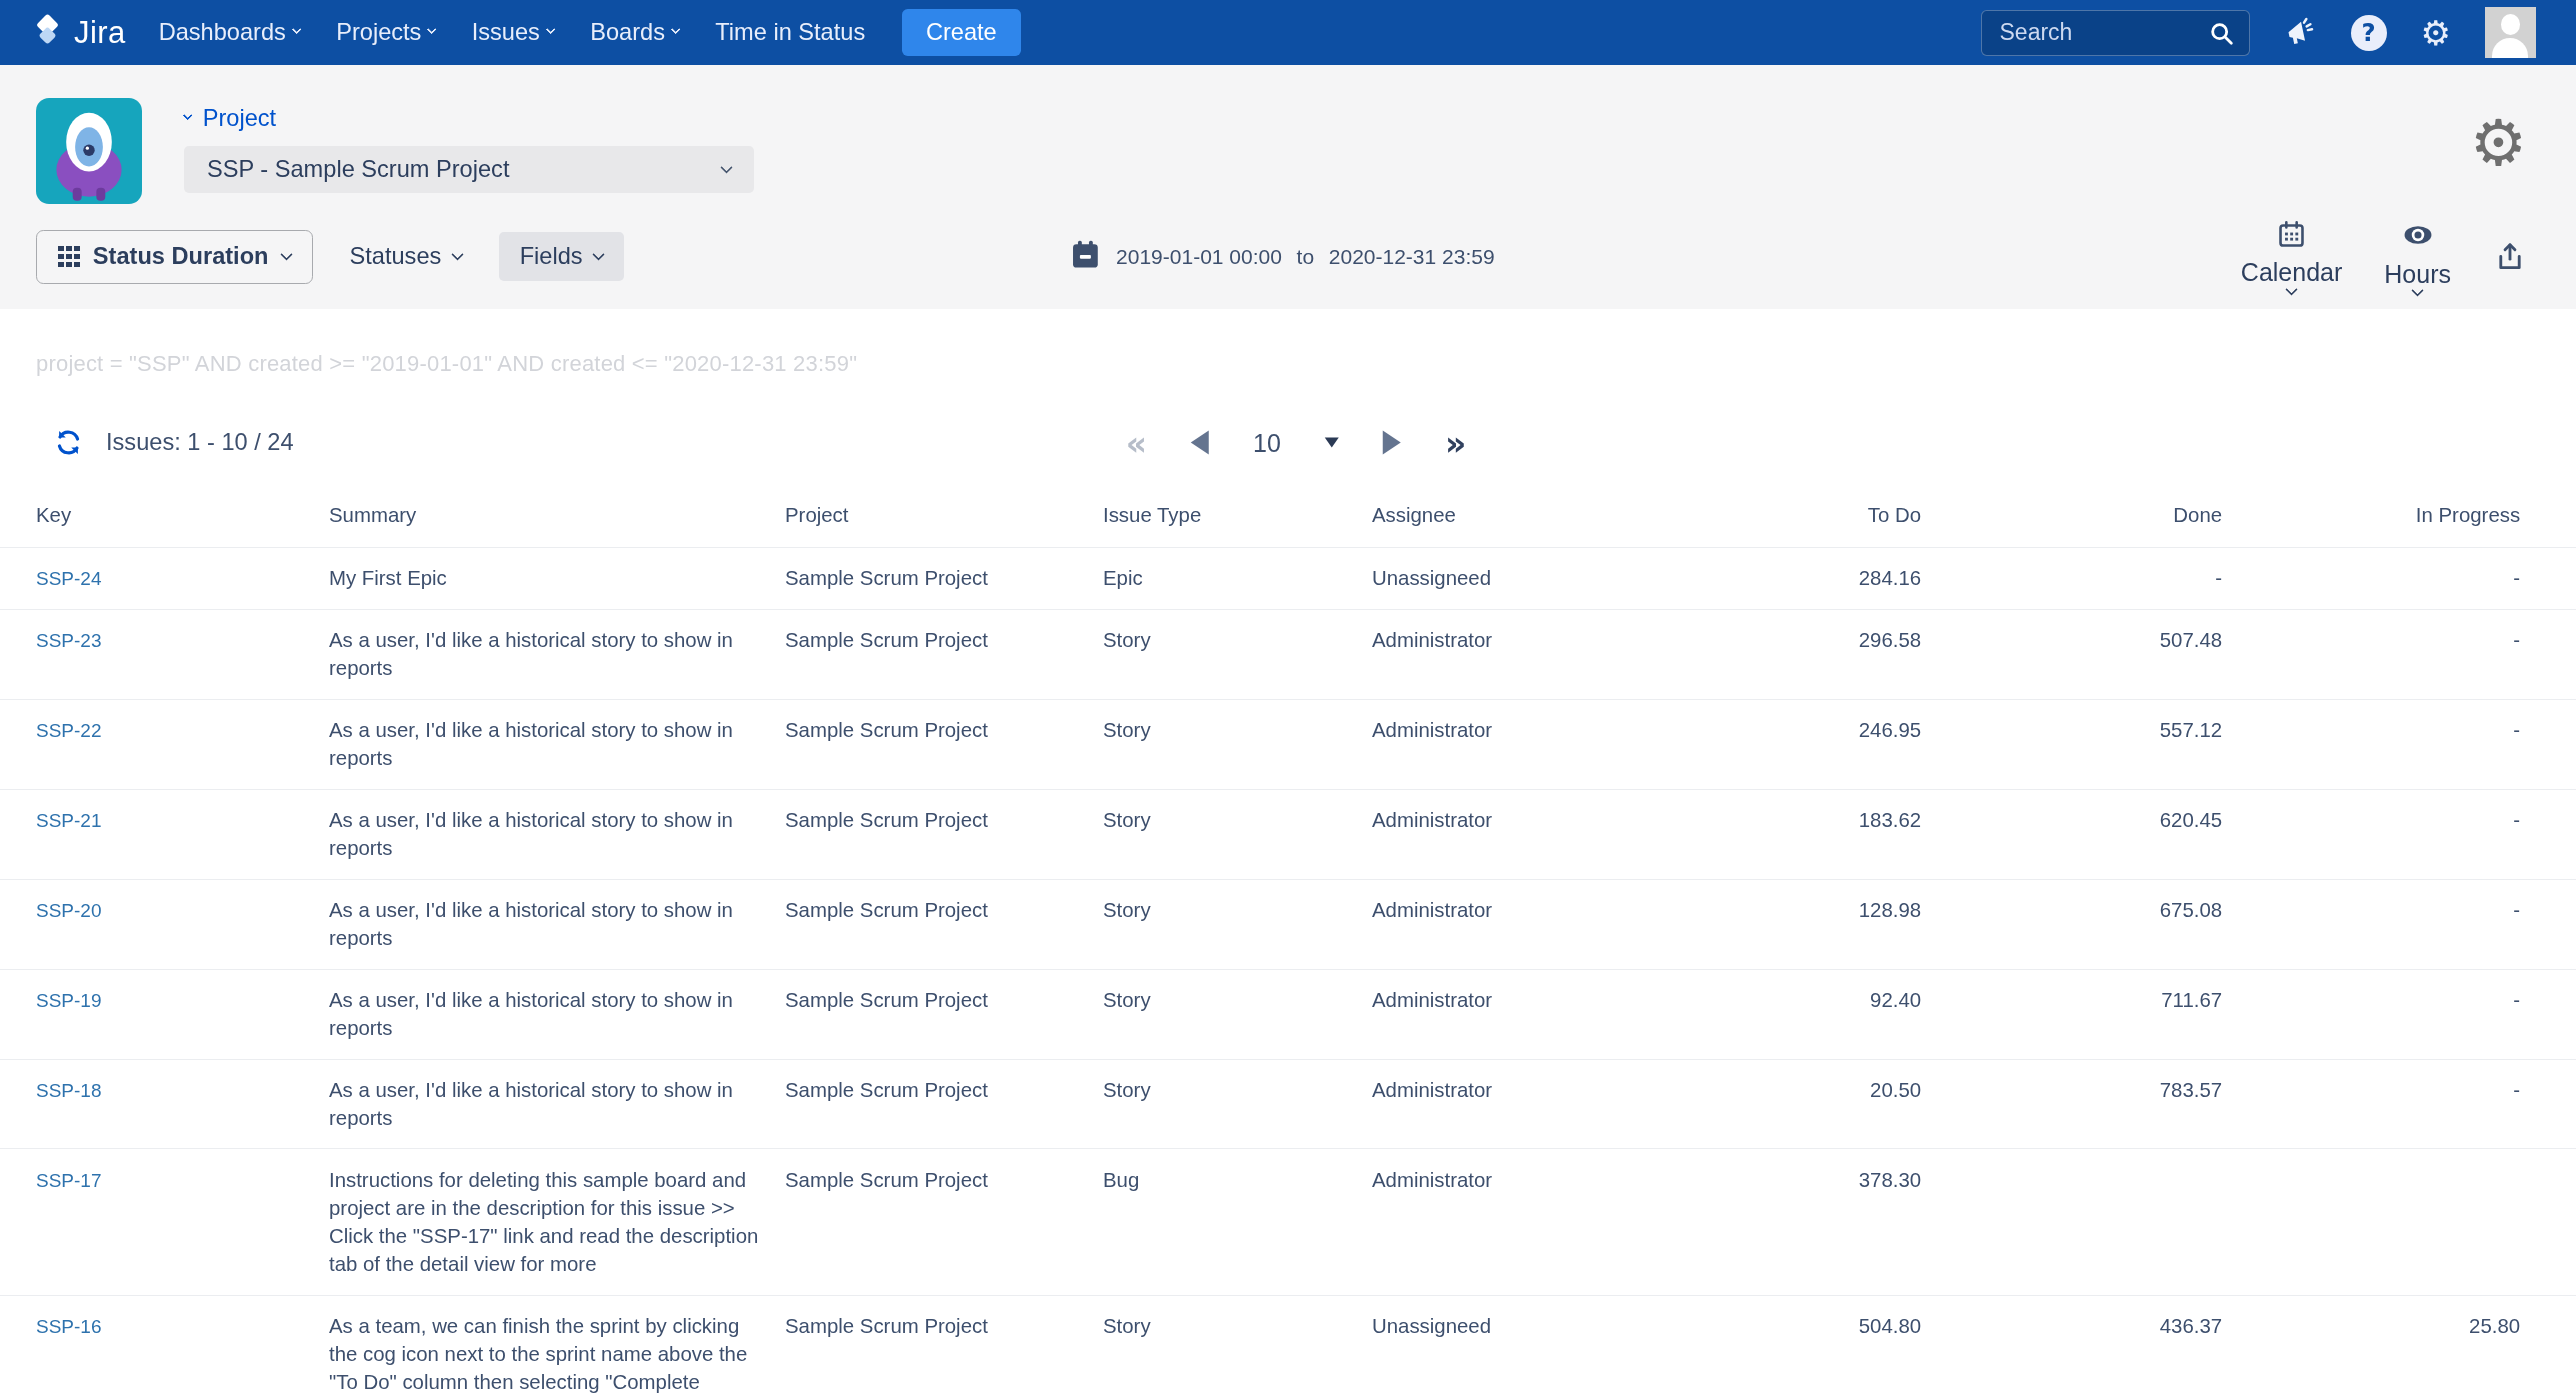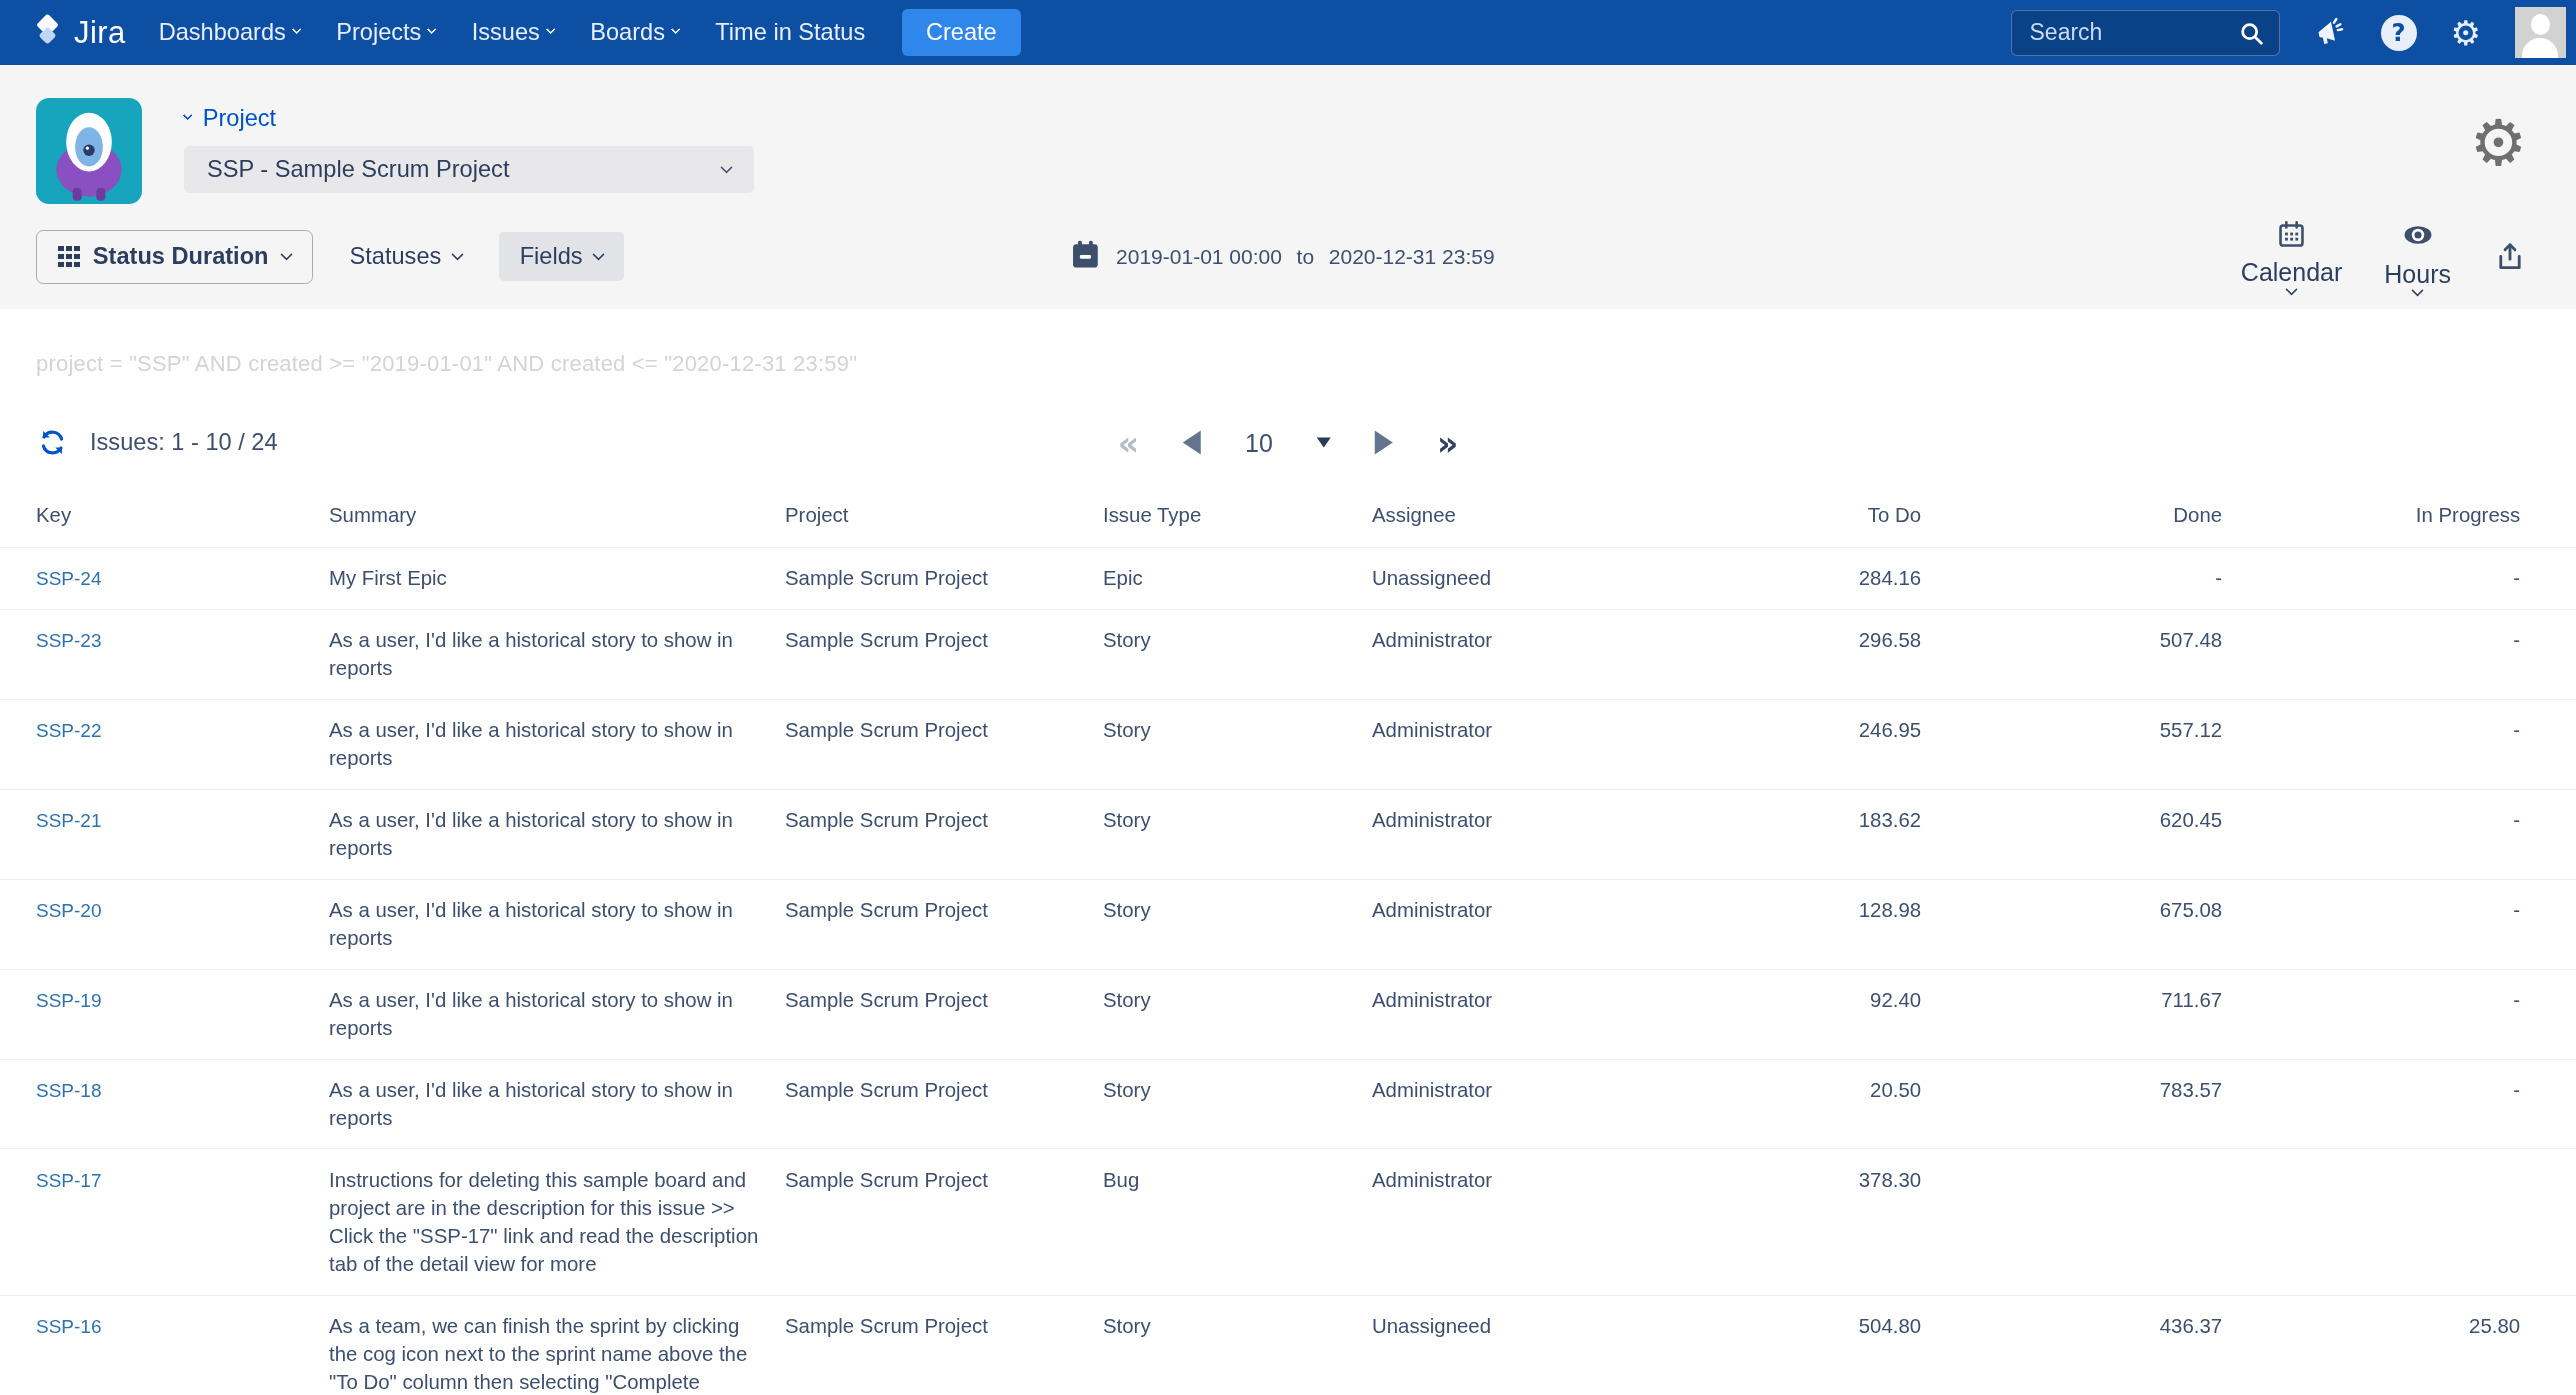--- a/index.html
+++ b/index.html
@@ -8,21 +8,21 @@
     --text-muted:#6e7a8a; --query-text:#d2d4d9; --band-bg:#f5f5f6;
     --row-border:#ebedf0; --fields-bg:#e2e3e7; --select-bg:#e8e8ea;
   }
   *{box-sizing:border-box;margin:0;padding:0;}
   html,body{width:2576px;height:1396px;overflow:hidden;background:#fff;
     font-family:"Liberation Sans","DejaVu Sans",sans-serif;color:var(--text-primary);}
   .icf{font-family:"DejaVu Sans",sans-serif;}
 
   
   .topnav{height:65px;background:var(--nav-bg);display:flex;align-items:center;
-    padding:0 10px 0 29px;color:#fff;}
+    padding:0 40px 0 29px;color:#fff;}
   .nav-left{display:flex;align-items:center;gap:33px;}
   .brand{display:flex;align-items:center;gap:8.1px;cursor:pointer;}
   .brand-text{font-size:31px;font-weight:500;color:#fff;letter-spacing:0.4px;}
   .nav-items{display:flex;align-items:center;gap:36px;}
   .nav-item{display:flex;align-items:center;gap:7px;font-size:23.6px;color:#e8eefb;cursor:pointer;white-space:nowrap;}
   .chev{display:inline-block;width:9px;height:9px;border-right:2.4px solid currentColor;
     border-bottom:2.4px solid currentColor;transform:rotate(45deg);border-radius:0.8px;margin-top:-4.9px;}
   .chev-s{width:7.3px;height:7.3px;border-width:2px;}
   .create-btn{background:var(--create-bg);color:#ffffff;border:none;border-radius:5.7px;
     font-size:23.6px;font-weight:500;height:47px;padding:0 24.4px;cursor:pointer;
@@ -67,21 +67,21 @@
   .grid-ic i{background:#2c3e5d;display:block;}
   .tb-plain{display:flex;align-items:center;gap:11.4px;font-size:23.6px;color:#2c3e5d;cursor:pointer;}
   .fields-btn{background:var(--fields-bg);border-radius:4.9px;height:49px;padding:0 21px;}
   .daterange{position:absolute;left:50%;transform:translateX(-50%);display:flex;
     align-items:center;gap:14.7px;font-size:21px;color:var(--text-primary);cursor:pointer;white-space:nowrap;}
   .tb-right{margin-left:auto;display:flex;align-items:center;gap:42px;}
   .tb-right .tb-plain{font-size:25px;gap:2px;flex-direction:column;}
 
   
   .query{padding:42px 36px 0;font-size:22px;color:var(--query-text);letter-spacing:0.2px;}
-  .results-bar{position:relative;margin-top:36px;padding:0 36px;height:59px;display:flex;align-items:center;}
+  .results-bar{position:relative;margin-top:36px;padding:0 36px;height:59px;display:flex;align-items:center;margin-left:16px;}
   .issues-count{font-size:23.6px;margin-left:21px;}
   .pagination{position:absolute;left:50%;top:50%;transform:translate(-50%,-50%);
     display:flex;align-items:center;gap:44px;}
   .pg{cursor:pointer;display:inline-flex;align-items:center;}
   .dbl{font-size:33px;font-weight:bold;line-height:1;}
   .pg-first{color:#b6bdc9;}
   .pg-first::before{content:"\00ab";}
   .pg-last{color:#31415f;}
   .pg-last::before{content:"\00bb";}
   .tri-left{width:0;height:0;border-top:12.2px solid transparent;border-bottom:12.2px solid transparent;

